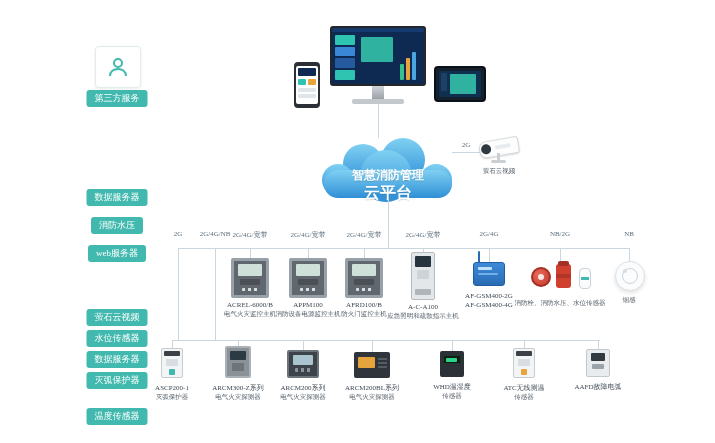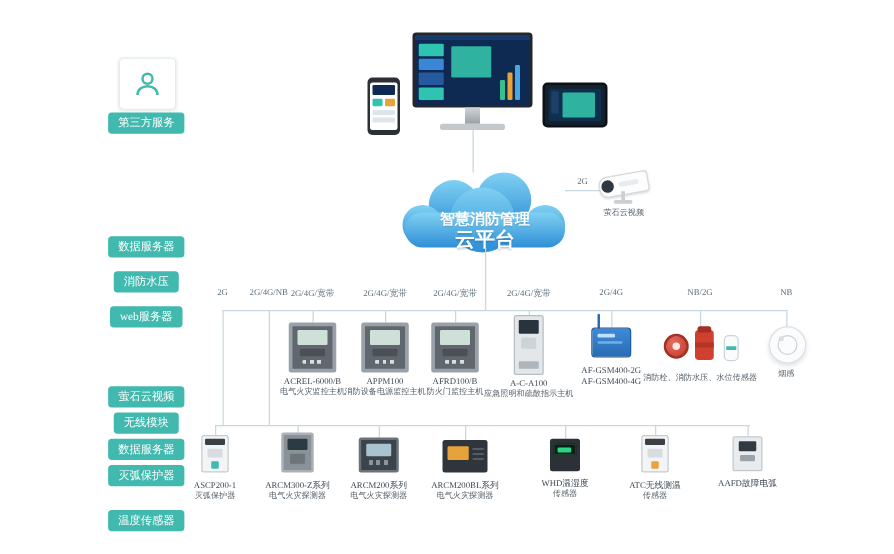--- a/index.html
+++ b/index.html
@@ -194,21 +194,21 @@
   <div class="cam-base"></div>
   <div class="caption" style="left:499px;top:167px;">
     <div class="d">萤石云视频</div>
   </div>
 
   <div class="teal-box" style="left:117px;top:189px;">数据服务器</div>
   <div class="teal-box" style="left:117px;top:217px;">消防水压</div>
   <div class="teal-box" style="left:117px;top:245px;">web服务器</div>
 
   <div class="teal-box" style="left:117px;top:309px;">萤石云视频</div>
-  <div class="teal-box" style="left:117px;top:330px;">无线模块</div>
+  <div class="teal-box" style="left:117px;top:330px;">水位传感器</div>
   <div class="teal-box" style="left:117px;top:351px;">数据服务器</div>
   <div class="teal-box" style="left:117px;top:372px;">灭弧保护器</div>
   <div class="teal-box" style="left:117px;top:408px;">温度传感器</div>
 
   <div class="vline" style="left:388px;top:198px;height:50px;"></div>
   <div class="hline" style="left:178px;top:248px;width:452px;"></div>
   <div class="vline" style="left:178px;top:248px;height:92px;"></div>
   <div class="vline" style="left:215px;top:248px;height:92px;"></div>
   <div class="vline" style="left:250px;top:248px;height:10px;"></div>
   <div class="vline" style="left:308px;top:248px;height:10px;"></div>

